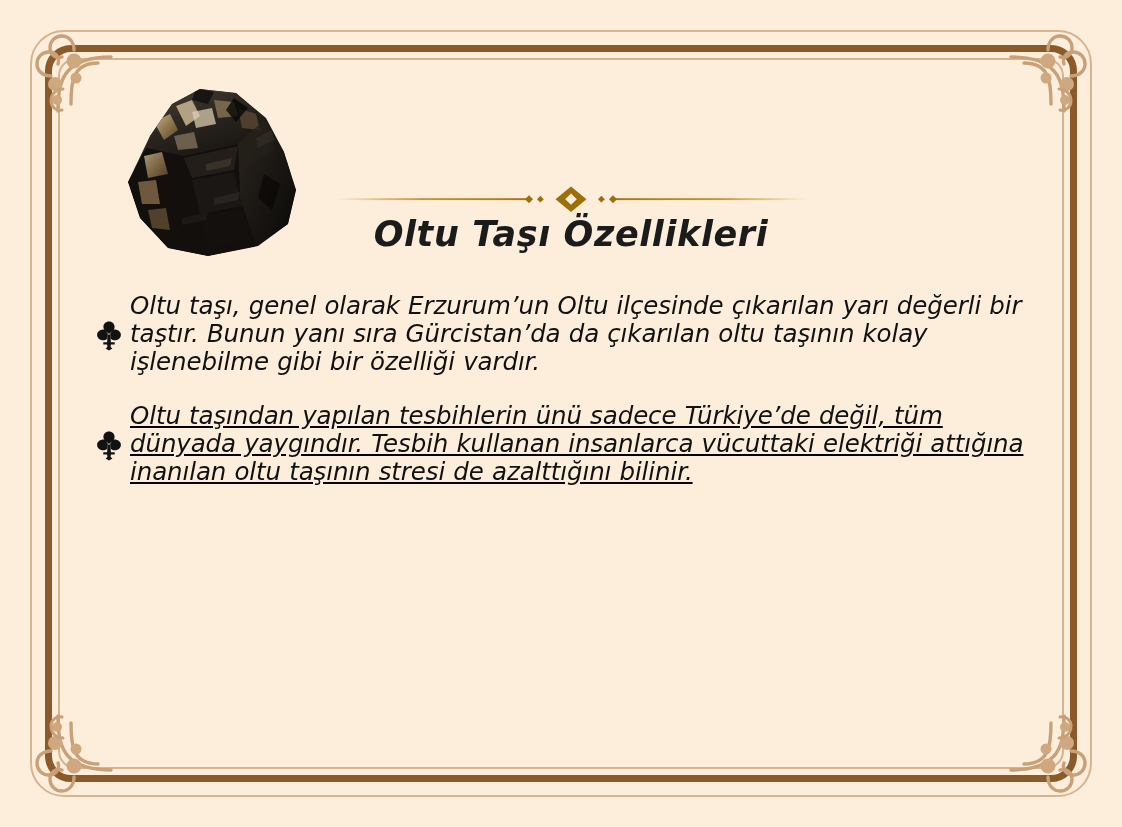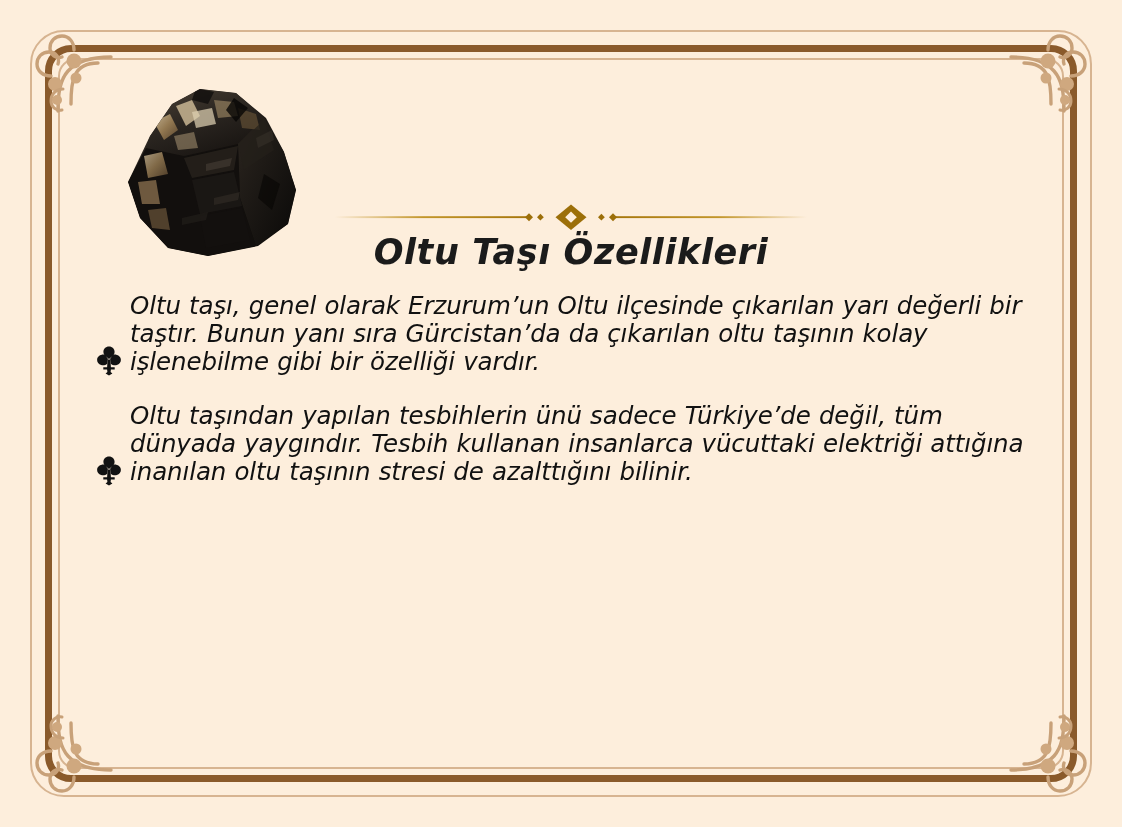--- a/index.html
+++ b/index.html
@@ -81,21 +81,21 @@
     top: 78px;
     width: 232px;
     height: 185px;
   }
   .stone-wrap svg { display: block; width: 232px; height: 185px; }
 
   
   .title-block {
     position: absolute;
     left: 335px;
-    top: 204px;
+    top: 186px;
     width: 472px;
     text-align: center;
   }
   .divider {
     position: relative;
     height: 26px;
   }
   .divider svg { display: block; width: 472px; height: 26px; }
   .doc-title {
     font-family: "DejaVu Sans", sans-serif;
@@ -112,24 +112,24 @@
 
   
   .body-list {
     position: absolute;
     left: 96px;
     top: 292px;
     width: 960px;
   }
   .bullet-row {
     display: flex;
-    align-items: flex-end;
+    align-items: center;
     margin-bottom: 26px;
   }
-  .bullet-row:last-child { margin-bottom: 0; }
+  .bullet-row:last-child { margin-bottom: 0; text-decoration: underline; }
   .bullet-mark {
     flex: 0 0 auto;
     width: 34px;
     padding-top: 4px;
     color: #141414;
     font-size: 25px;
     line-height: 1;
     text-align: left;
   }
   .bullet-mark svg { display:block; width: 26px; height: 30px; }

